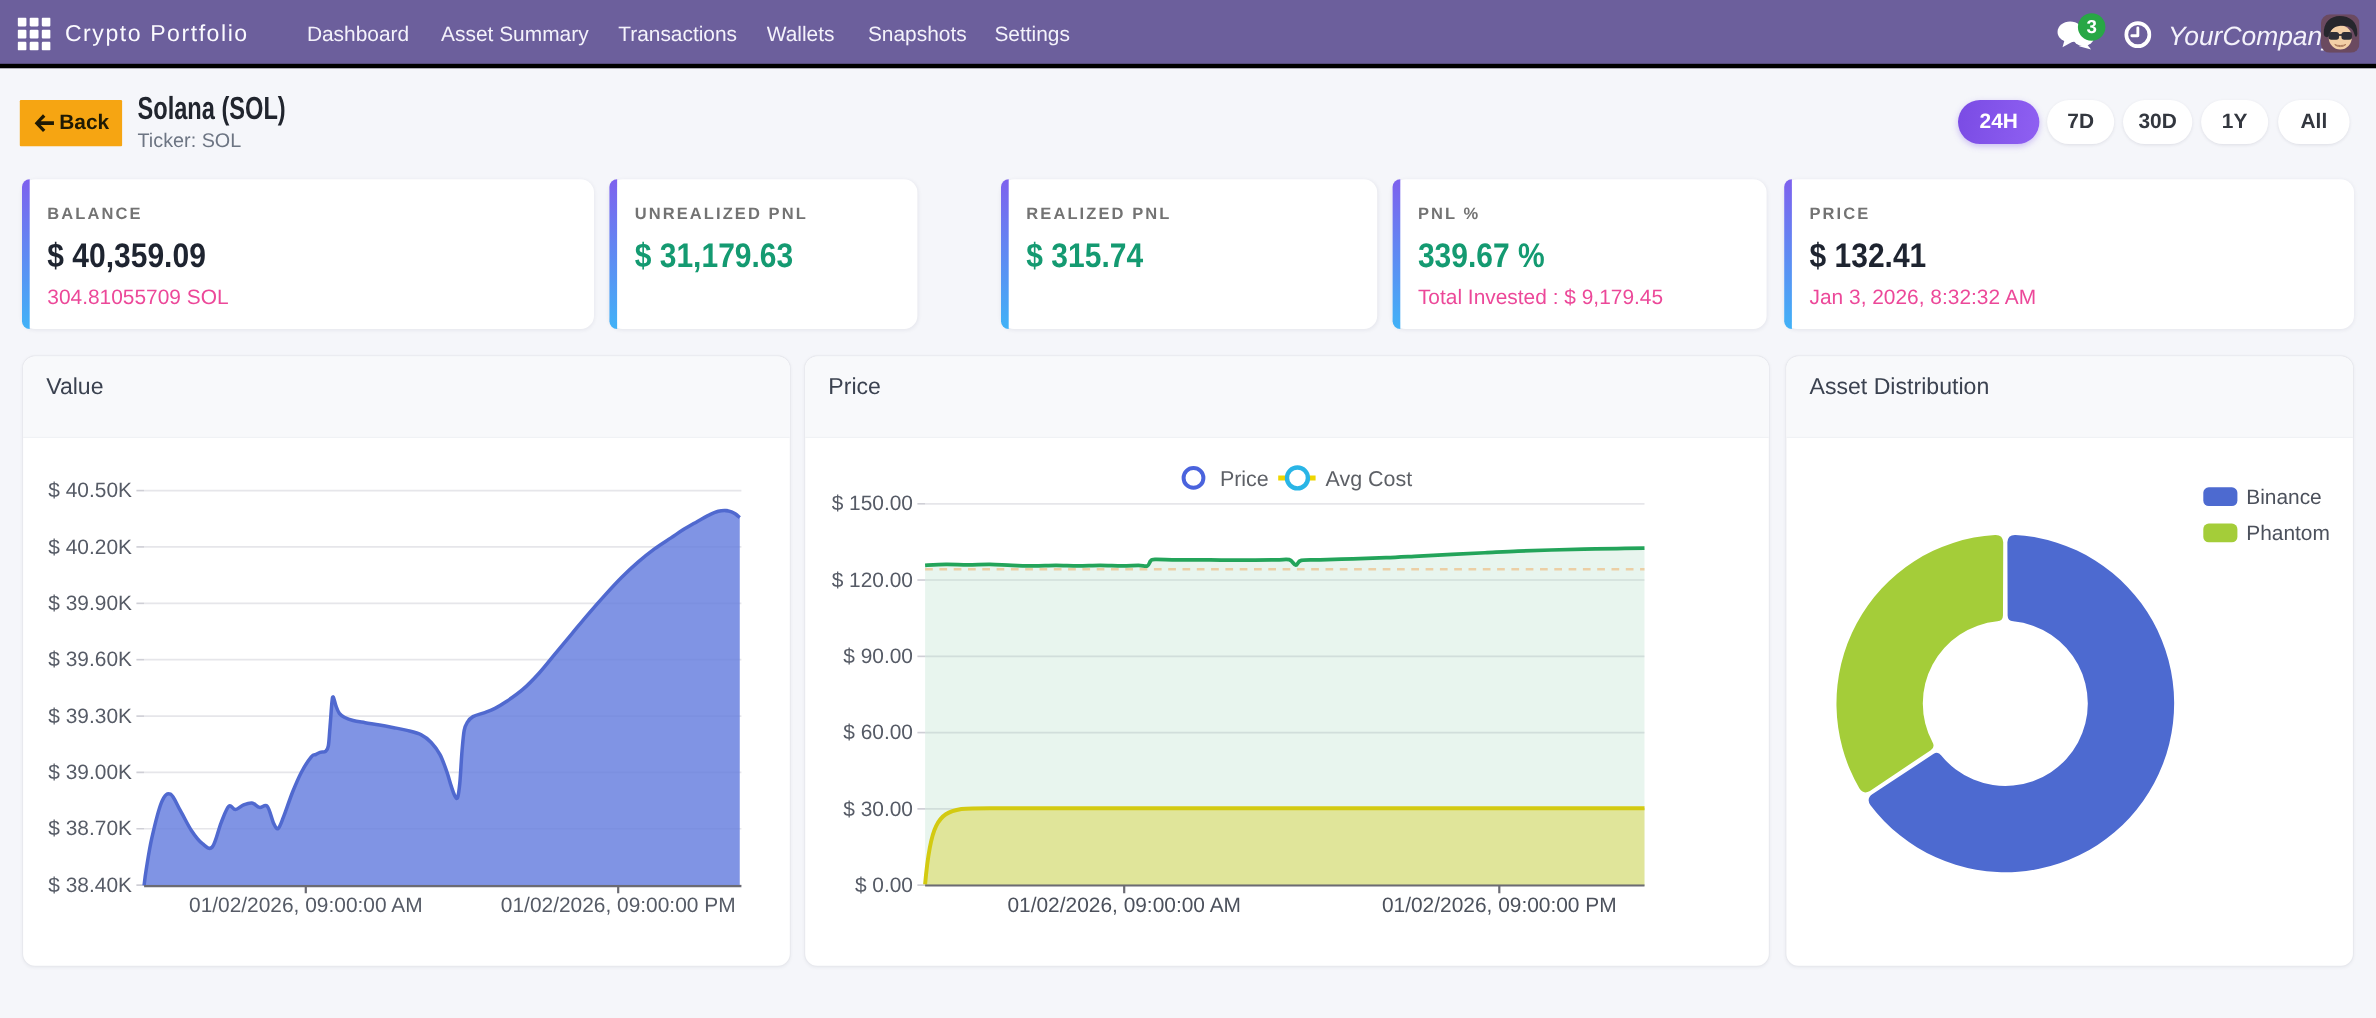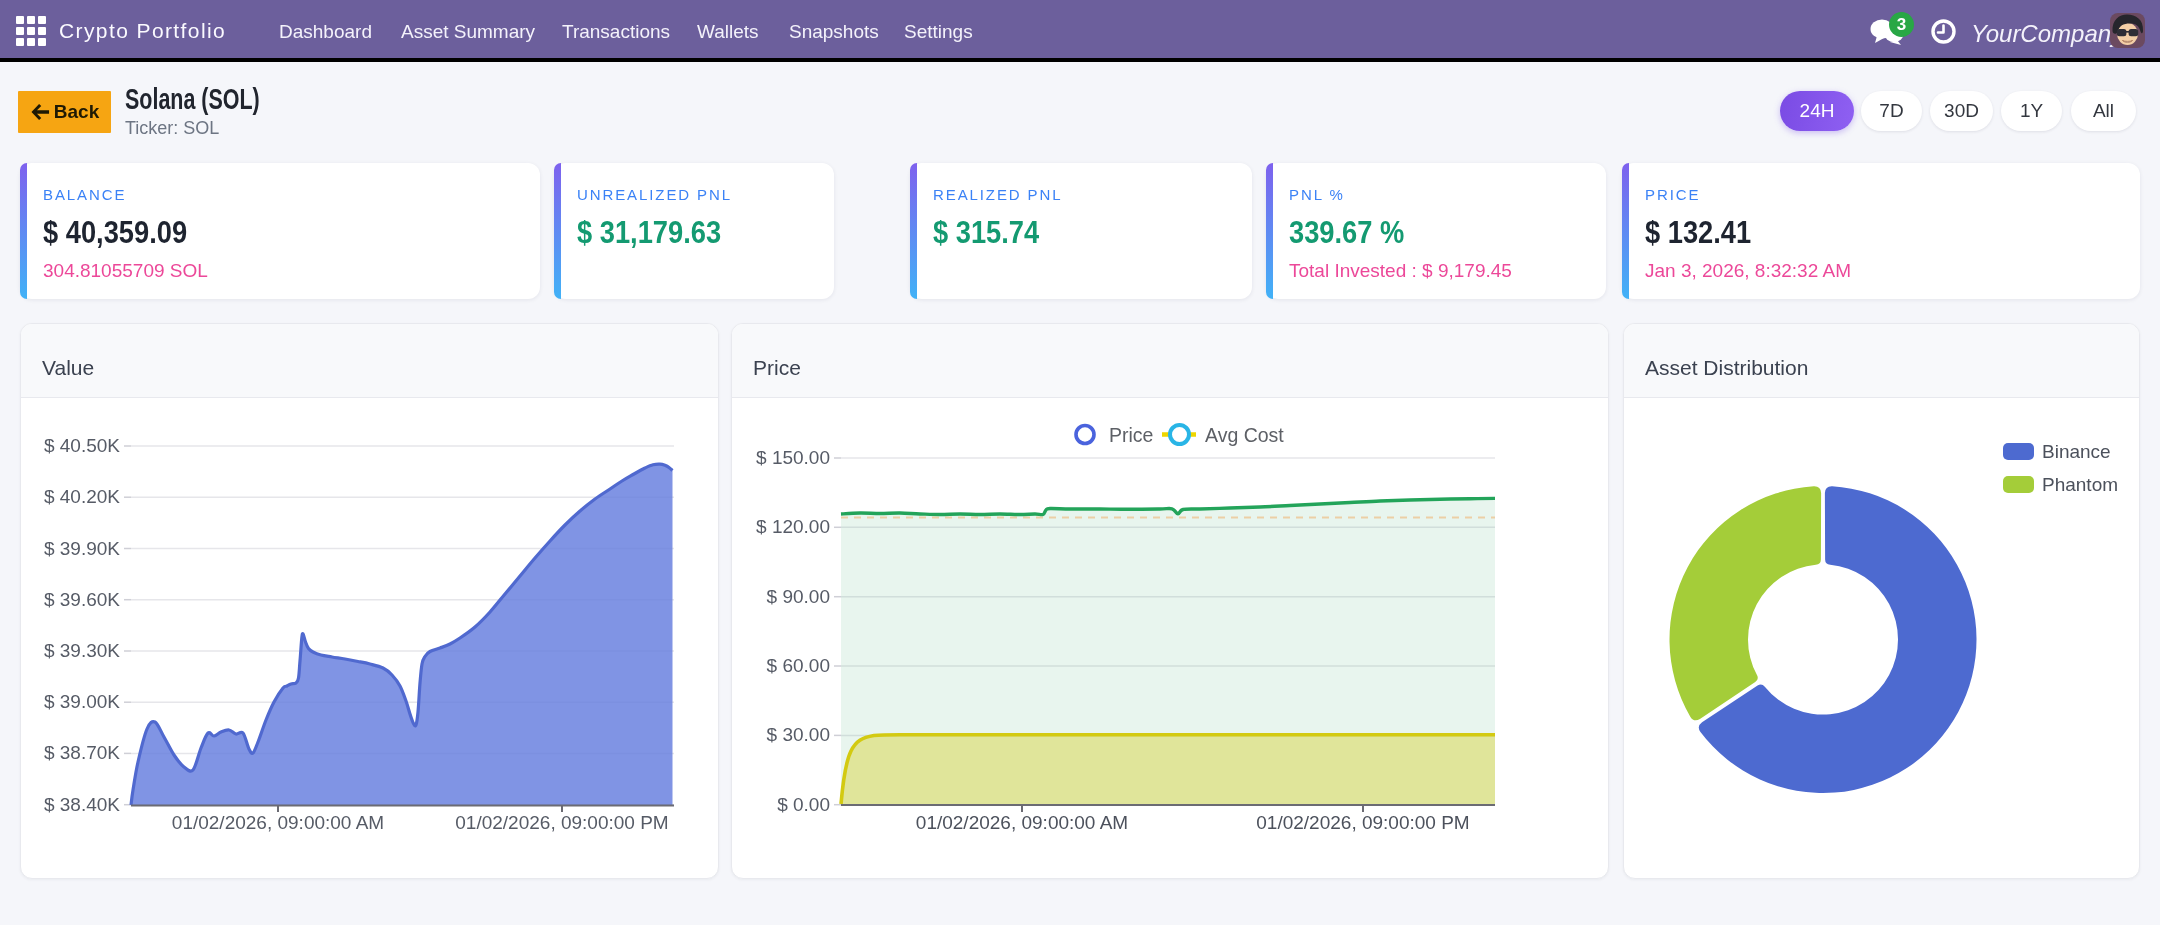--- a/index.html
+++ b/index.html
@@ -7,33 +7,33 @@
   .abs{position:absolute;}
   
   .nav{position:absolute;left:0;top:0;width:2160px;height:62px;background:#6c5f9c;border-bottom:4px solid #000000;box-sizing:border-box;}
   .nav .brand{position:absolute;left:59px;top:19px;font-size:21px;color:#fbfaff;font-weight:400;letter-spacing:1.4px;}
   .nav .item{position:absolute;top:21px;font-size:19px;color:#f4f2fb;margin-left:20px;}
   .nav .co{position:absolute;top:20px;font-size:24px;color:#f4f2fb;font-style:italic;}
   
   .backbtn{position:absolute;left:18px;top:91px;width:93px;height:42px;background:#f6a512;border-radius:1px;color:#1f1a04;font-size:19px;font-weight:bold;line-height:42px;text-align:center;}
   .h-title{position:absolute;left:125px;top:83px;font-size:29px;font-weight:bold;color:#21252e;transform:scaleX(.74);transform-origin:0 0;white-space:nowrap;}
   .h-sub{position:absolute;left:125px;top:118px;font-size:18px;color:#6d7583;}
-  .pill{position:absolute;top:91px;height:40px;border-radius:20px;background:#fff;color:#33373f;font-size:19px;font-weight:normal;text-align:center;line-height:40px;box-shadow:0 1px 3px rgba(30,30,60,.1);}
+  .pill{position:absolute;top:91px;height:40px;border-radius:20px;background:#fff;color:#33373f;font-size:19px;font-weight:bold;text-align:center;line-height:40px;box-shadow:0 1px 3px rgba(30,30,60,.1);}
   .pill.active{background:linear-gradient(100deg,#7a4be4,#8f60f2);color:#fff;box-shadow:0 2px 6px rgba(120,80,230,.35);}
   
   .scard{position:absolute;top:163px;height:136px;background:#fff;border-radius:12px;box-shadow:0 1px 4px rgba(25,30,60,.08);}
   .scard::before{content:"";position:absolute;left:0;top:0;bottom:0;width:7px;border-radius:12px 0 0 12px;background:linear-gradient(180deg,#7e61ee,#41b2f7);}
-  .scard .lbl{position:absolute;left:23px;top:23px;font-size:15px;font-weight:normal;letter-spacing:1.9px;color:#3b82f6;text-align:right;}
+  .scard .lbl{position:absolute;left:23px;top:23px;font-size:15px;font-weight:bold;letter-spacing:1.9px;color:#737373;text-align:right;}
   .scard .val{position:absolute;left:23px;top:52px;font-size:31px;font-weight:bold;color:#1e2430;transform:scaleX(.88);transform-origin:0 0;white-space:nowrap;}
   .scard .val.green{color:#149a71;}
   .scard .sub{position:absolute;left:23px;top:97px;font-size:19px;color:#ec4899;}
   
   .ccard{position:absolute;top:323px;height:556px;background:#fff;border:1.5px solid #e8e9ee;border-radius:12px;box-sizing:border-box;box-shadow:0 1px 3px rgba(25,30,60,.05);}
   .ccard .chead{position:absolute;left:0;top:0;right:0;height:73px;background:#f8f9fb;border-bottom:1.5px solid #e8e9ee;border-radius:11px 11px 0 0;}
-  .ccard .chead span{position:absolute;left:21px;top:32px;font-size:21px;color:#3b4250;}
+  .ccard .chead span{position:absolute;left:21px;top:16px;font-size:21px;color:#3b4250;}
 </style>
 </head>
 <body>
 <div class="nav">
   <svg class="abs" style="left:16px;top:16px" width="30" height="30" viewBox="0 0 30 30">
     <g fill="#ffffff">
       <rect x="0" y="0" width="8" height="8" rx="1"></rect>
         <rect x="11" y="0" width="8" height="8" rx="1"></rect>
         <rect x="22" y="0" width="8" height="8" rx="1"></rect>
       <rect x="0" y="11" width="8" height="8" rx="1"></rect>

